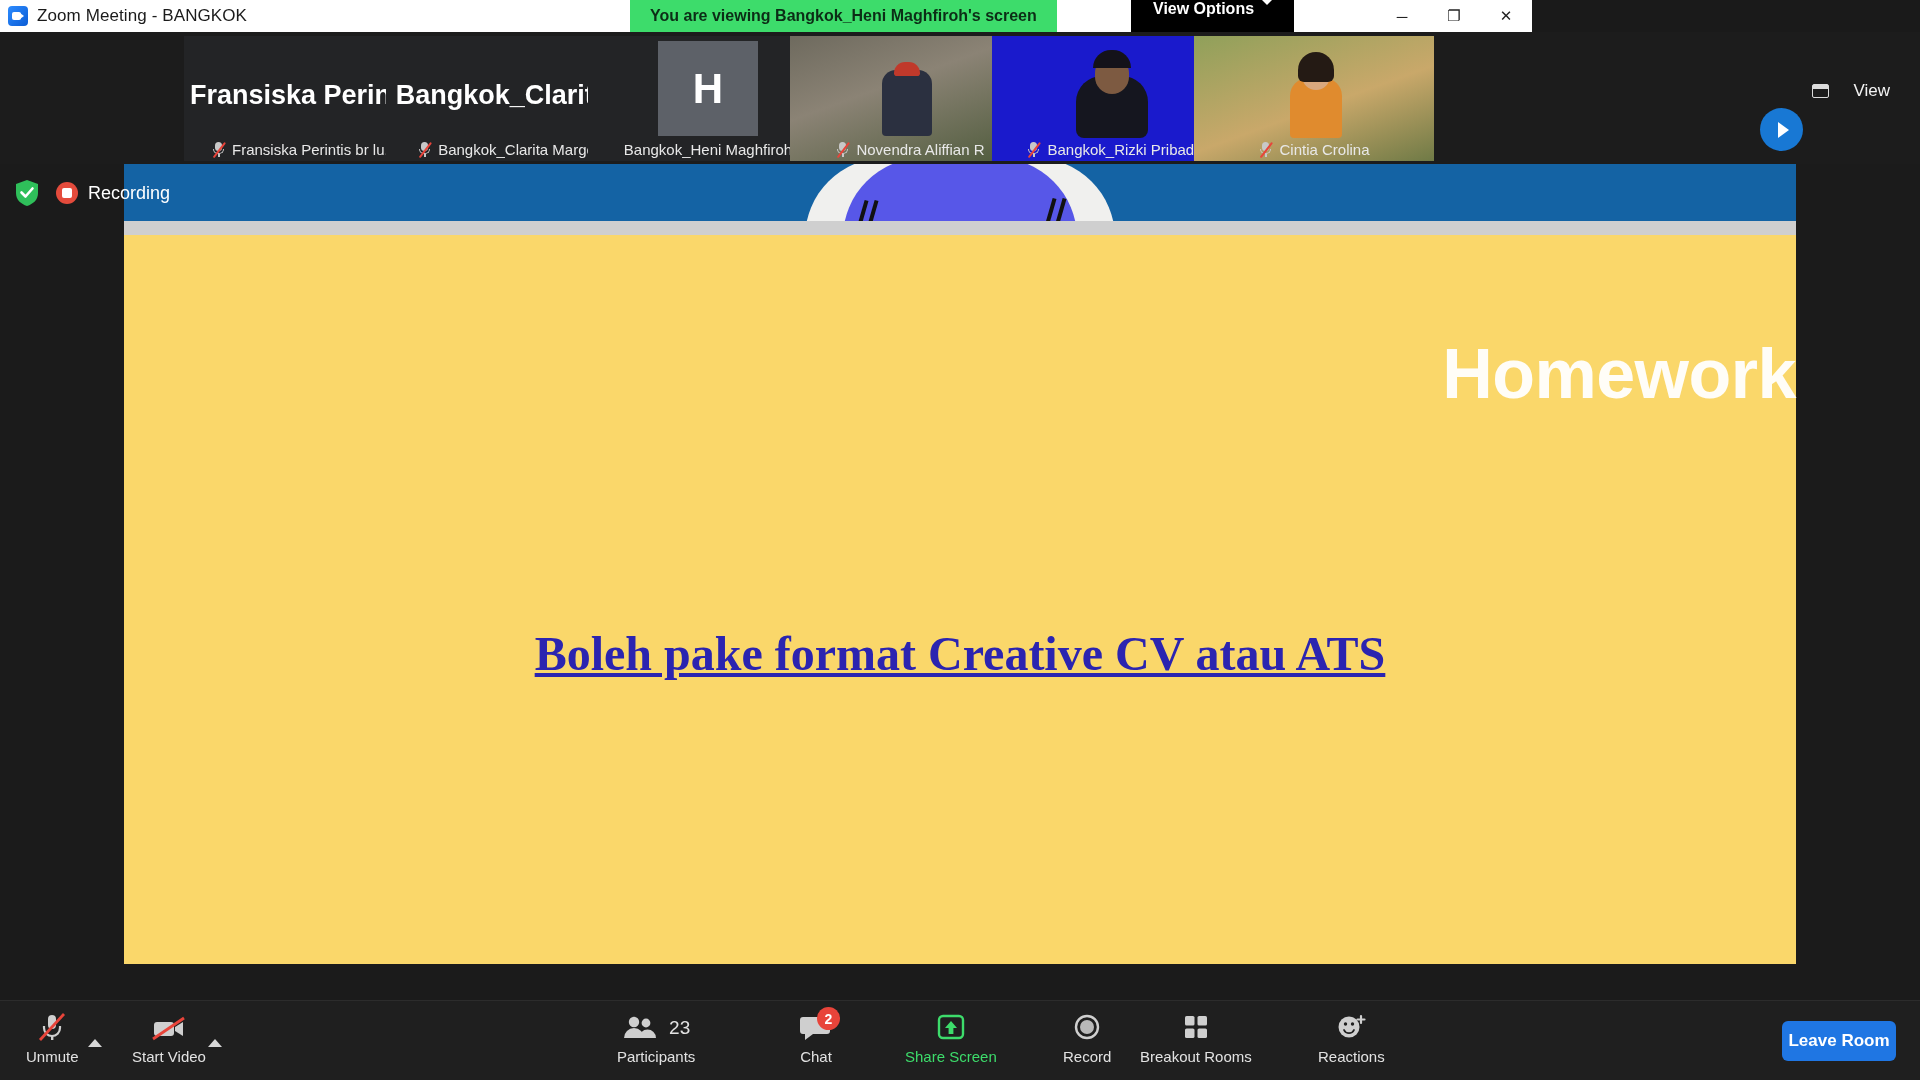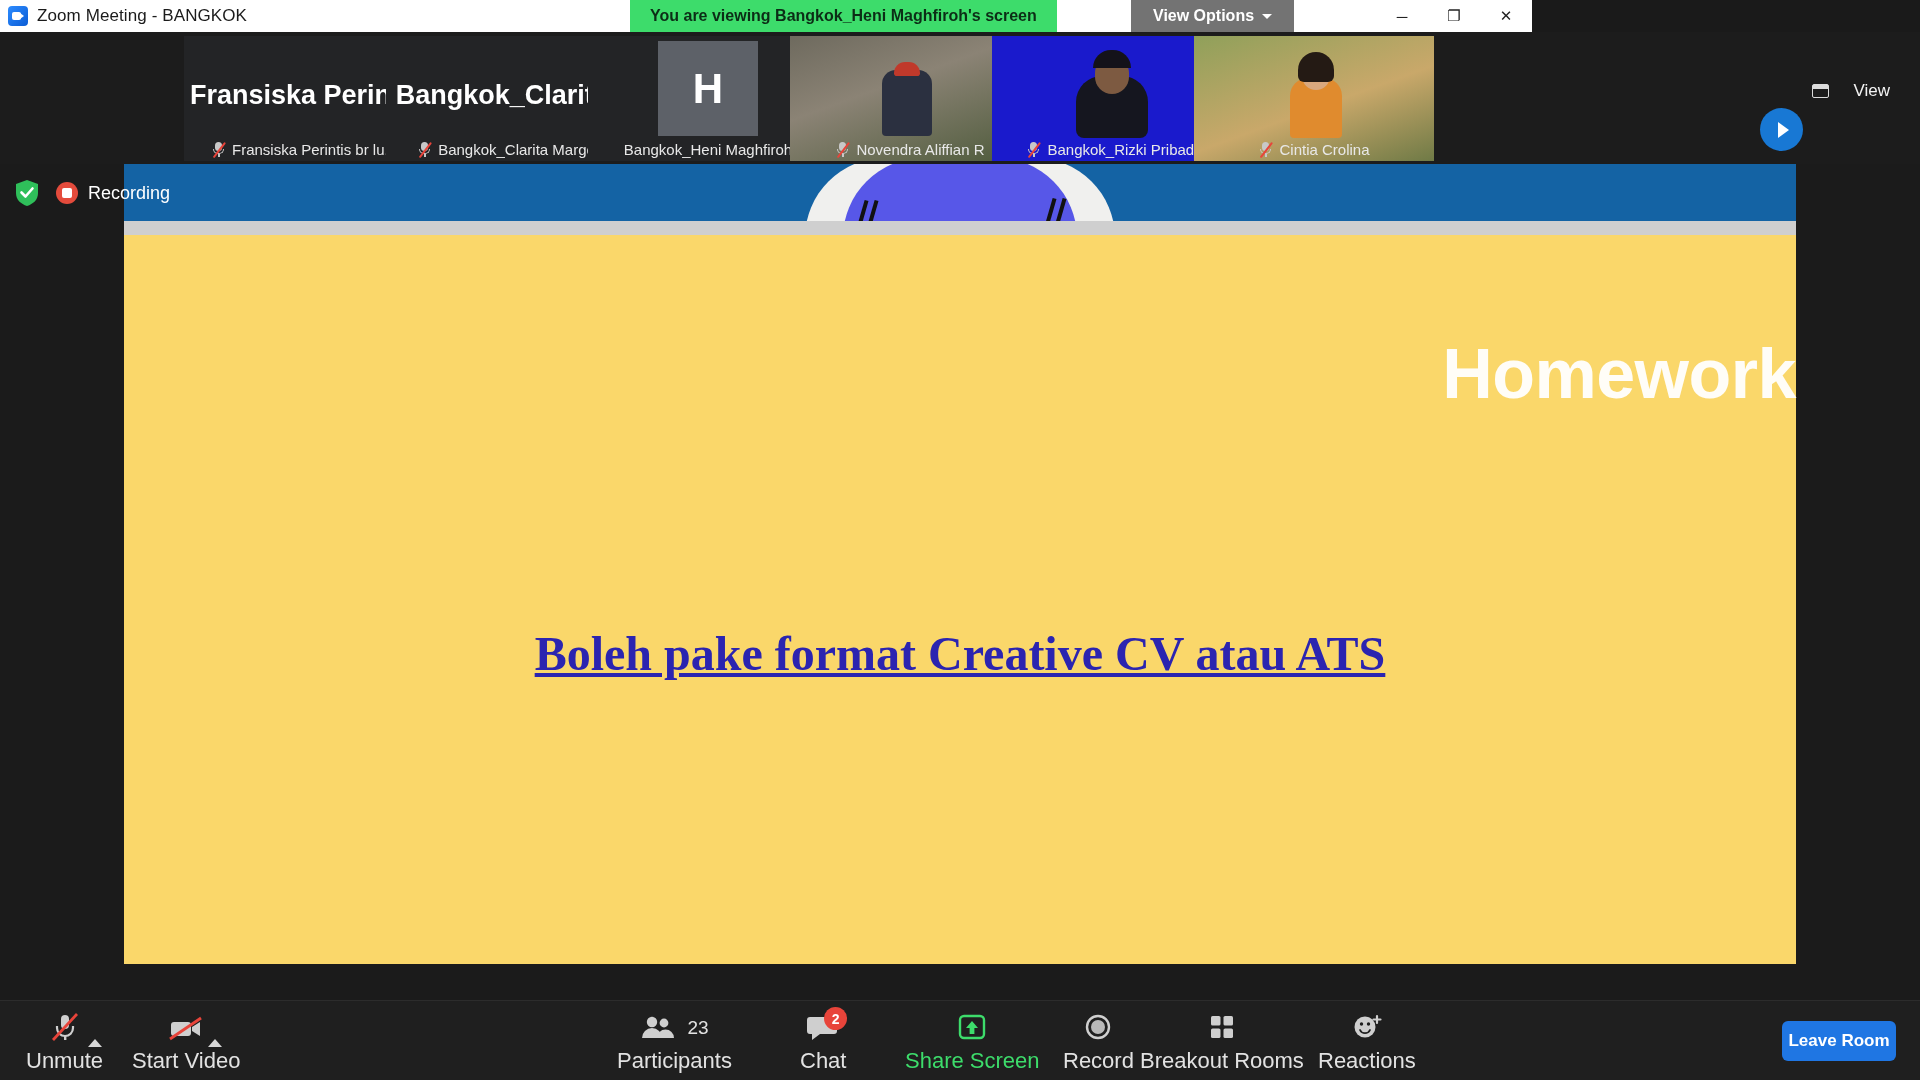--- a/index.html
+++ b/index.html
@@ -9,22 +9,22 @@
   
   .titlebar{position:absolute;top:0;left:0;width:1532px;height:32px;background:#fff;display:flex;align-items:center;}
   .tb-logo{width:20px;height:20px;margin-left:8px;margin-right:9px;border-radius:4px;
            background:linear-gradient(135deg,#2d8cff,#0b5cd5);position:relative;flex:none;}
   .tb-logo::after{content:"";position:absolute;left:4px;top:6px;width:9px;height:8px;border-radius:2px;background:#fff;}
   .tb-logo::before{content:"";position:absolute;left:12px;top:7px;width:0;height:0;
                    border-top:3px solid transparent;border-bottom:3px solid transparent;border-left:4px solid #fff;}
   .tb-title{font-size:17px;color:#1b1b1b;letter-spacing:.1px;}
   .tb-share{position:absolute;left:630px;top:0;height:32px;background:#3ddc6b;color:#0c2d16;
             font-size:16px;font-weight:bold;display:flex;align-items:center;padding:13px 20px;white-space:nowrap;}
-  .tb-viewopt{position:absolute;left:1131px;top:0;height:32px;background:#737373;color:#fff;
-              font-size:16px;font-weight:bold;display:flex;align-items:center;gap:8px;padding:0 22px;}
+  .tb-viewopt{position:absolute;left:1131px;top:0;height:32px;background:#000000;color:#fff;
+              font-size:16px;font-weight:bold;display:flex;gap:8px;padding:0 22px;}
   .chev{width:0;height:0;border-left:5px solid transparent;border-right:5px solid transparent;border-top:5px solid #fff;}
   .tb-wctrl{position:absolute;right:0;top:0;height:32px;display:flex;}
   .wbtn{width:52px;height:32px;display:flex;align-items:center;justify-content:center;color:#222;font-size:15px;}
 
   
   .filmstrip{position:absolute;top:32px;left:0;width:1920px;height:132px;background:#1c1c1c;}
   .thumb{position:absolute;top:4px;width:240px;height:125px;background:#222325;overflow:hidden;}
   .thumb .vid{position:absolute;inset:0;}
   .thumb .bigname{position:absolute;left:0;right:0;top:44px;text-align:center;color:#fff;
                   font-size:27px;font-weight:bold;white-space:nowrap;overflow:hidden;padding:0 6px;}
@@ -73,21 +73,21 @@
   .slide-l1{position:absolute;left:0;right:0;top:300px;text-align:center;color:#2b24b0;
             font-family:"Liberation Serif", serif;font-size:48px;font-weight:bold;}
   .slide-l2{position:absolute;left:0;right:0;top:391px;text-align:center;color:#2b24b0;
             font-family:"Liberation Serif", serif;font-size:48px;font-weight:bold;text-decoration:underline;}
 
   .cursor{position:absolute;left:1499px;top:855px;width:22px;height:30px;pointer-events:none;}
 
   
   .toolbar{position:absolute;left:0;bottom:0;width:1920px;height:80px;background:#1f1f1f;border-top:1px solid #2c2c2c;}
   .tool{position:absolute;top:12px;height:58px;display:flex;flex-direction:column;align-items:center;justify-content:flex-start;}
-  .tool .lbl{font-size:22px;color:#e2e2e2;margin-top:5px;white-space:nowrap;}
+  .tool .lbl{font-size:15px;color:#e2e2e2;margin-top:5px;white-space:nowrap;}
   .tool .lbl.green{color:#3ddc6b;}
   .ic{height:30px;display:flex;align-items:center;justify-content:center;position:relative;}
   .caret{position:absolute;top:28px;width:0;height:0;border-left:7px solid transparent;
          border-right:7px solid transparent;border-bottom:8px solid #d8d8d8;}
   .badge{position:absolute;top:-6px;left:17px;min-width:23px;height:23px;border-radius:12px;background:#e8443a;
          color:#fff;font-size:14px;font-weight:bold;display:flex;align-items:center;justify-content:center;padding:0 5px;}
   .count{color:#e2e2e2;font-size:19px;margin-left:7px;}
   .leave{position:absolute;right:24px;top:20px;width:114px;height:40px;border-radius:6px;background:#1f76e3;
          color:#fff;font-size:17px;font-weight:bold;display:flex;align-items:center;justify-content:center;}
 </style>

